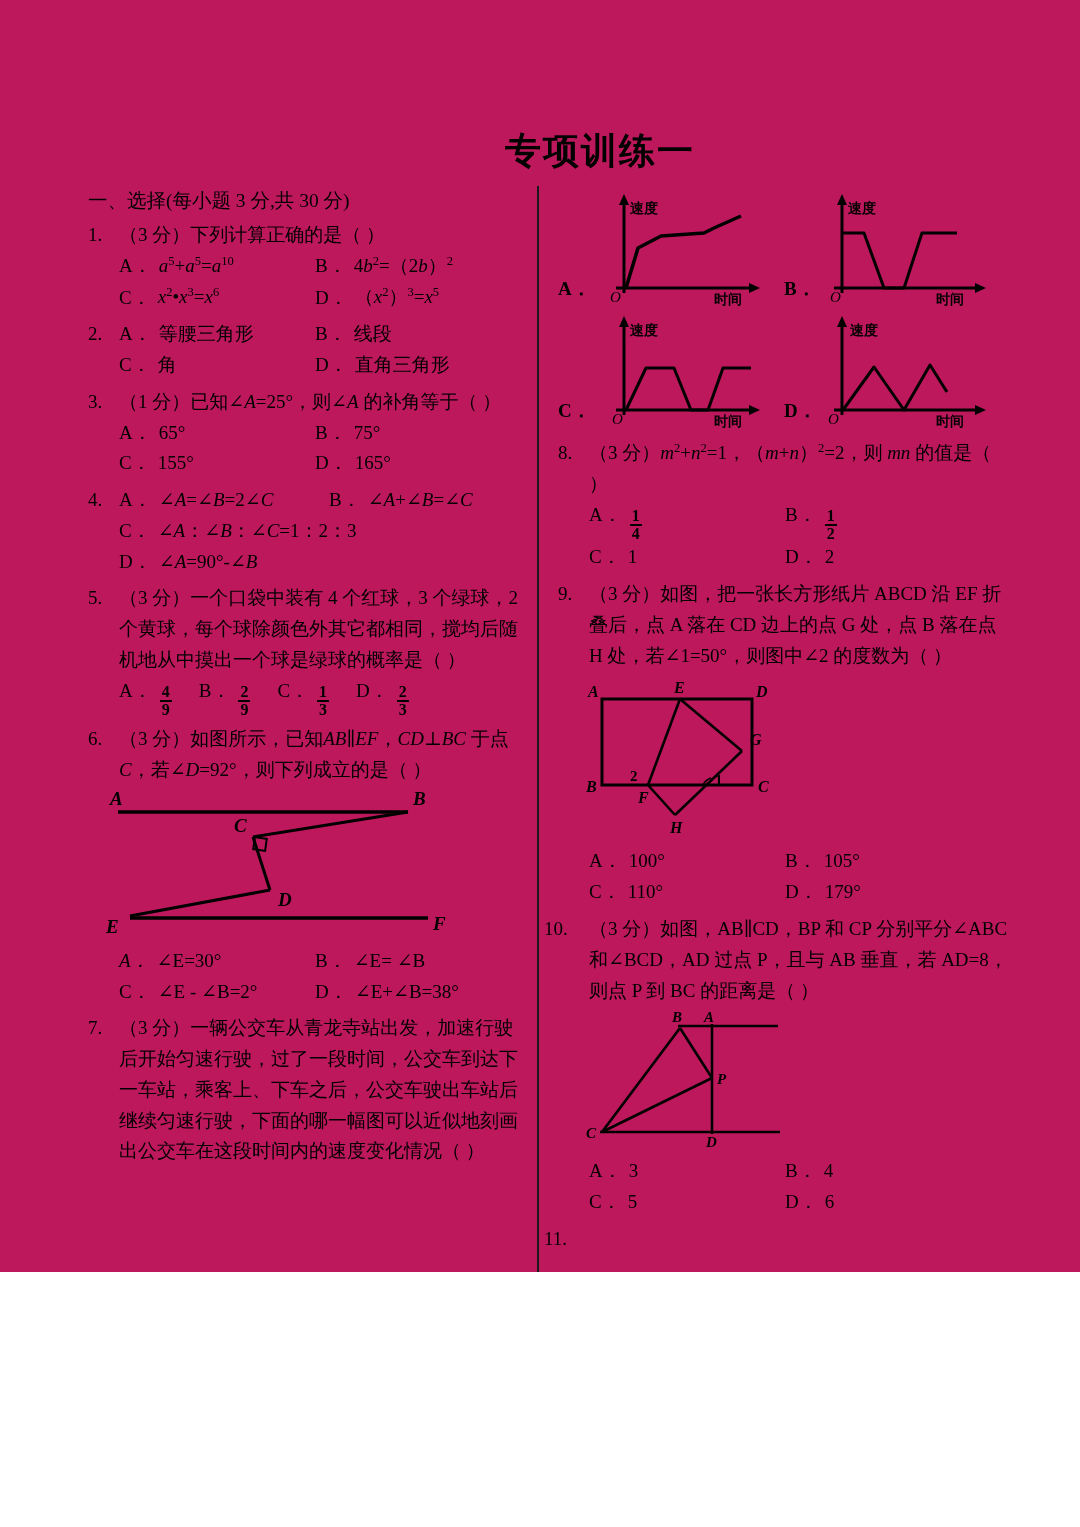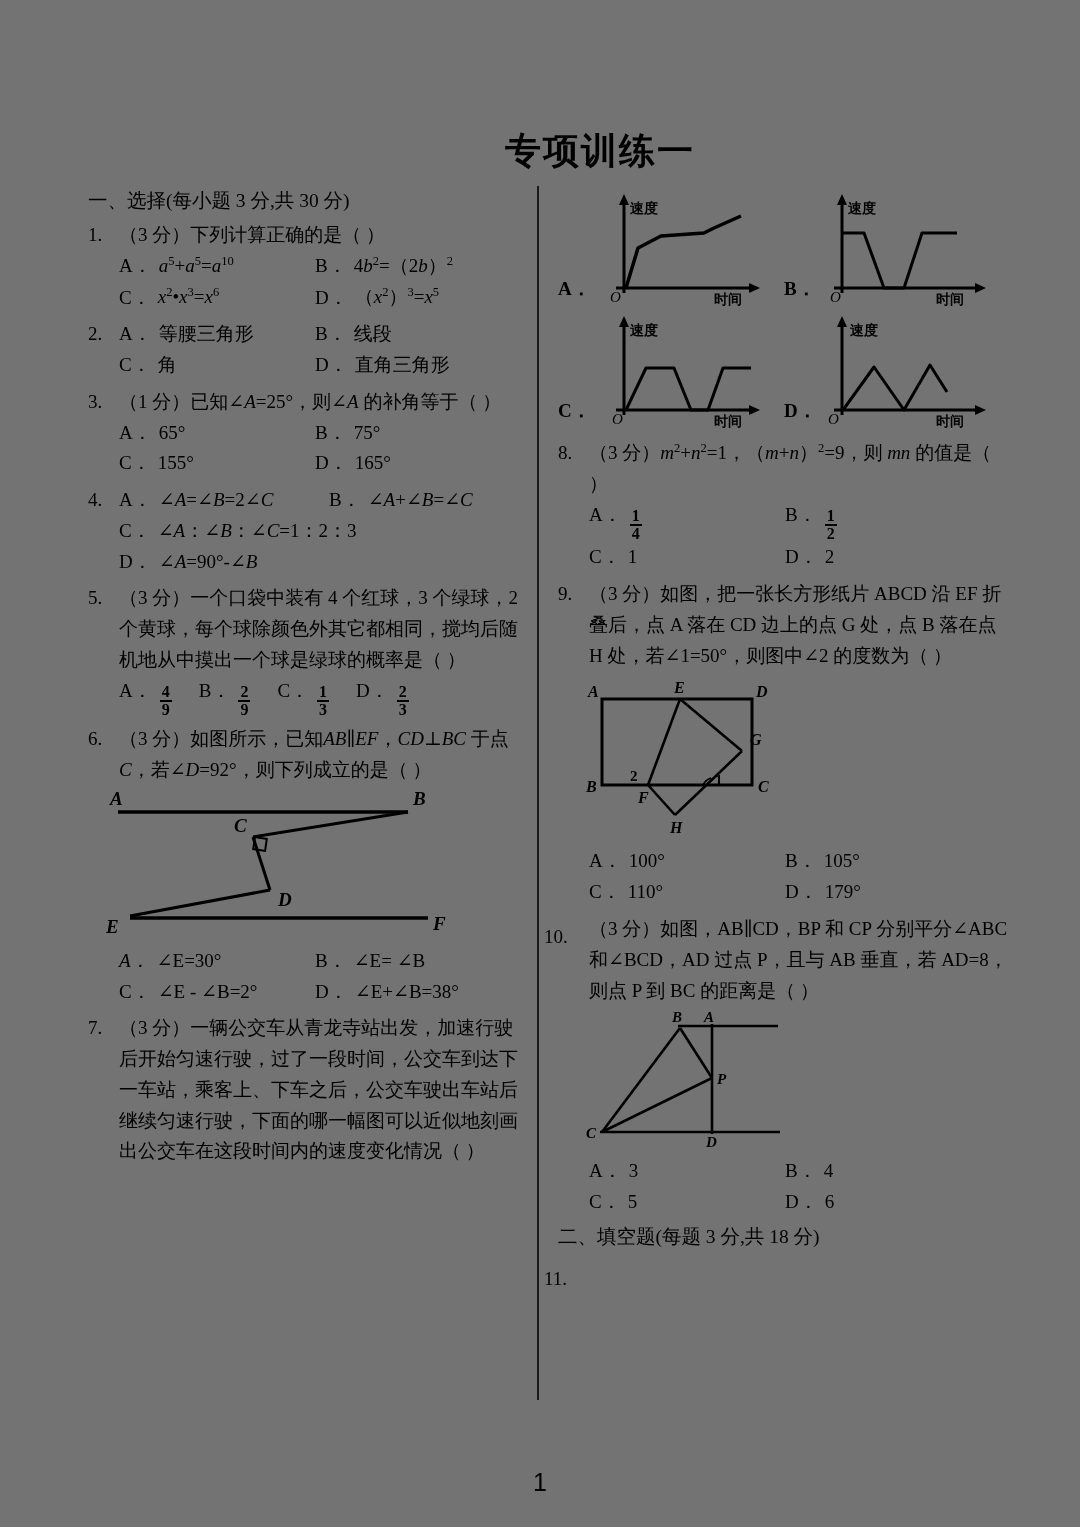--- a/index.html
+++ b/index.html
@@ -7,22 +7,22 @@
     padding: 0;
     background: #ffffff;
   }
   body {
     font-family: "Liberation Serif", "DejaVu Serif", serif;
     color: #000;
   }
   #page {
     position: relative;
     width: 1080px;
-    height: 1527px;
-    background: #737373;
+    height: 1272px;
+    background: #be185d;
     overflow: hidden;
   }
 
   
   .doc-title {
     position: absolute;
     top: 127px;
     left: 0;
     width: 1080px;
     text-align: center;
@@ -70,21 +70,21 @@
   .q-stem {
     text-indent: 0;
     padding-left: 31px;
     position: relative;
   }
   .q-num {
     position: absolute;
     left: 0;
     top: 0;
   }
-  .q-num.wide { left: -14px; margin-top: 8px; }
+  .q-num.wide { left: -14px; }
 
   
   .opts {
     padding-left: 31px;
   }
   .opt-row {
     display: flex;
     line-height: 1.62;
   }
   .opt {
@@ -443,21 +443,21 @@
           <polyline points="31,100 62,57 92,100 118,55 135,82" fill="none" stroke="#000" stroke-width="3" stroke-linejoin="round"></polyline>
           <text x="38" y="25" font-family="Liberation Sans, sans-serif" font-weight="bold" font-size="14">速度</text>
           <text x="124" y="116" font-family="Liberation Sans, sans-serif" font-weight="bold" font-size="14">时间</text>
           <text x="16" y="114" font-family="Liberation Serif, serif" font-style="italic" font-size="15">O</text>
         </svg>
       </div>
     </div>
 
     <div class="q" style="margin-top:10px">
       <div class="q-stem">
-        <span class="q-num">8.</span><span><span>（3 分）</span><span class="it">m</span><sup>2</sup>+<span class="it">n</span><sup>2</sup><span>=1，</span>（<span class="it">m</span>+<span class="it">n</span>）<sup>2</sup><span>=9，则 </span><span class="it">mn</span><span> 的值是（      ）</span></span>
+        <span class="q-num">8.</span><span><span>（3 分）</span><span class="it">m</span><sup>2</sup>+<span class="it">n</span><sup>2</sup><span>=1，</span>（<span class="it">m</span>+<span class="it">n</span>）<sup>2</sup><span>=2，则 </span><span class="it">mn</span><span> 的值是（      ）</span></span>
       </div>
       <div class="opts grid2">
         <div class="opt-row">
           <div class="opt">
             <span class="opt-lbl">A．</span>
             <span class="frac">
                 <span class="num">1</span>
                 <span class="den">4</span>
               </span>
           </div>
@@ -581,21 +581,20 @@
             <span>5</span>
           </div>
           <div class="opt">
             <span class="opt-lbl">D．</span>
             <span>6</span>
           </div>
         </div>
       </div>
     </div>
 
-    <div class="section-head" style="margin-top:2px">二、填空题(每题 3 分,共 18 分)</div>
 
     <div class="q">
       <div class="q-stem">
         <span class="q-num wide">11.</span>
       </div>
     </div>
 
   </div>
 
   <div class="page-no">1</div>

